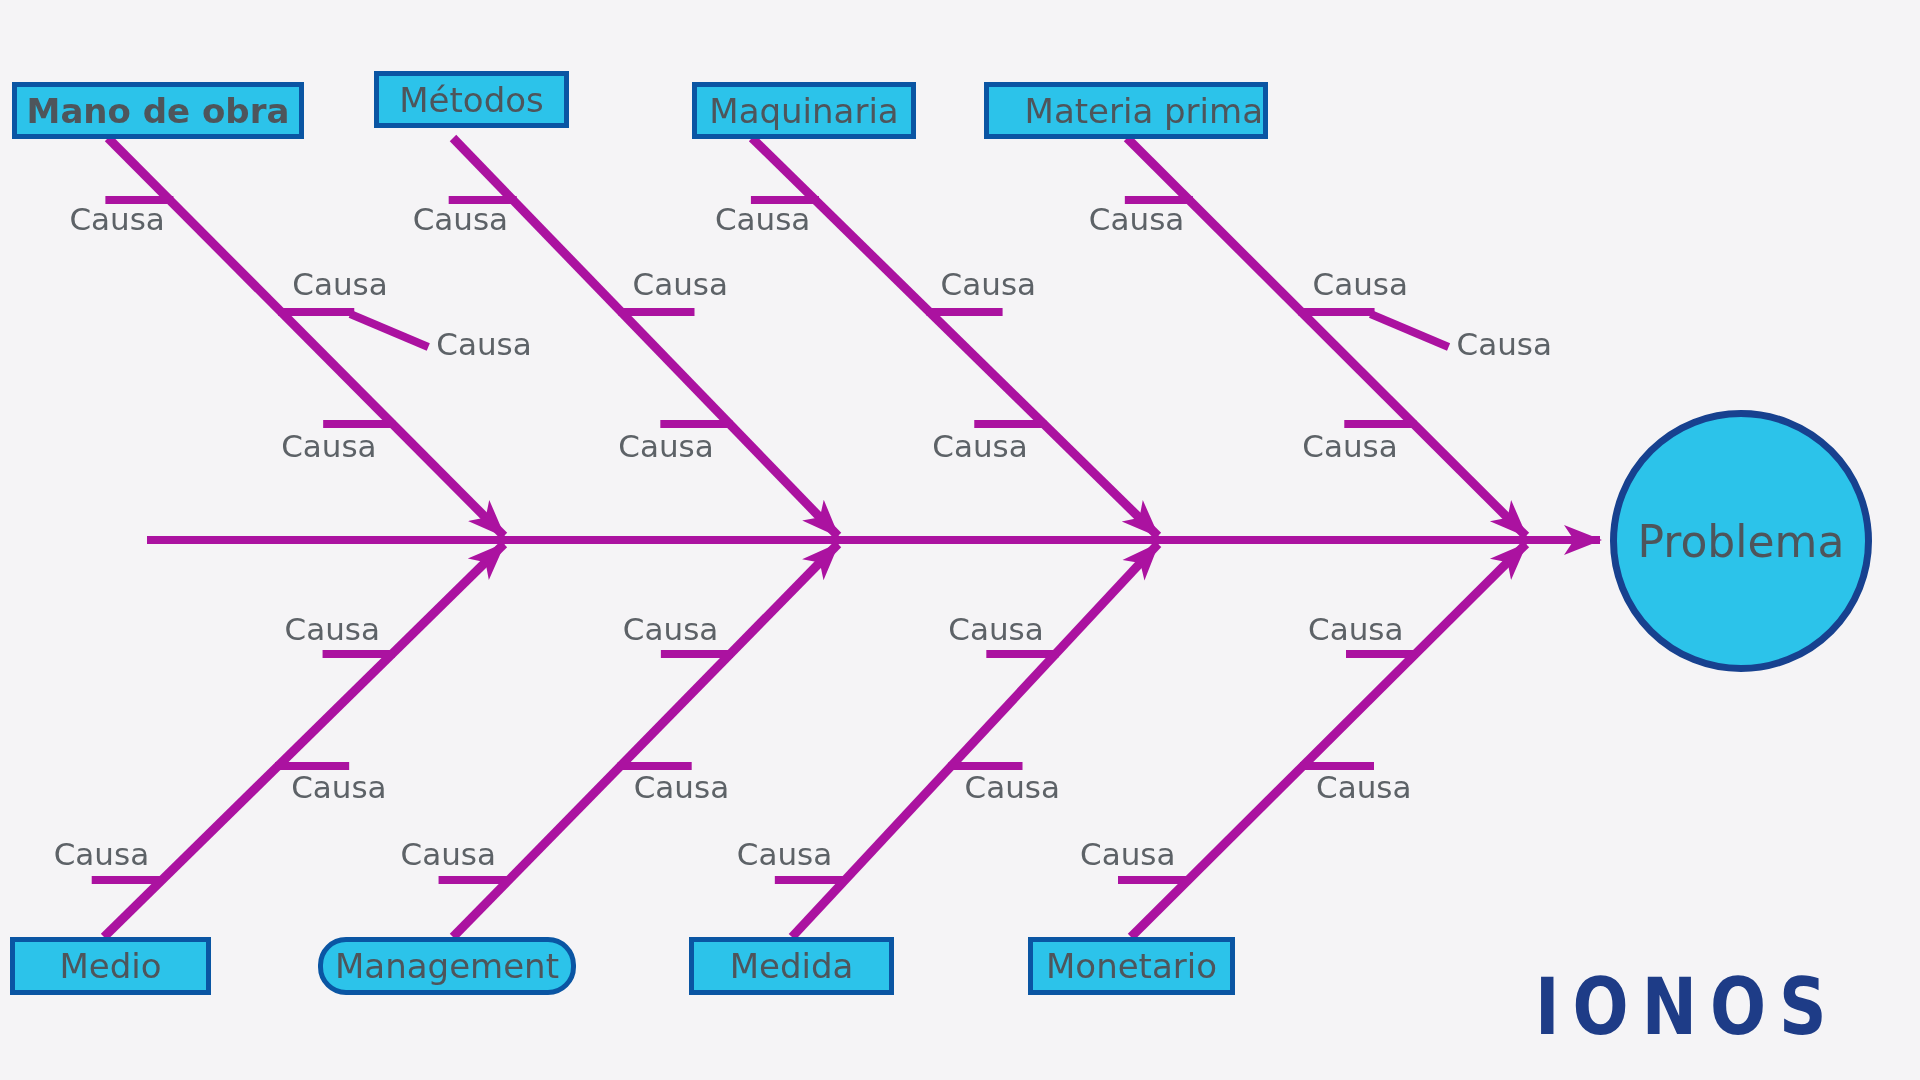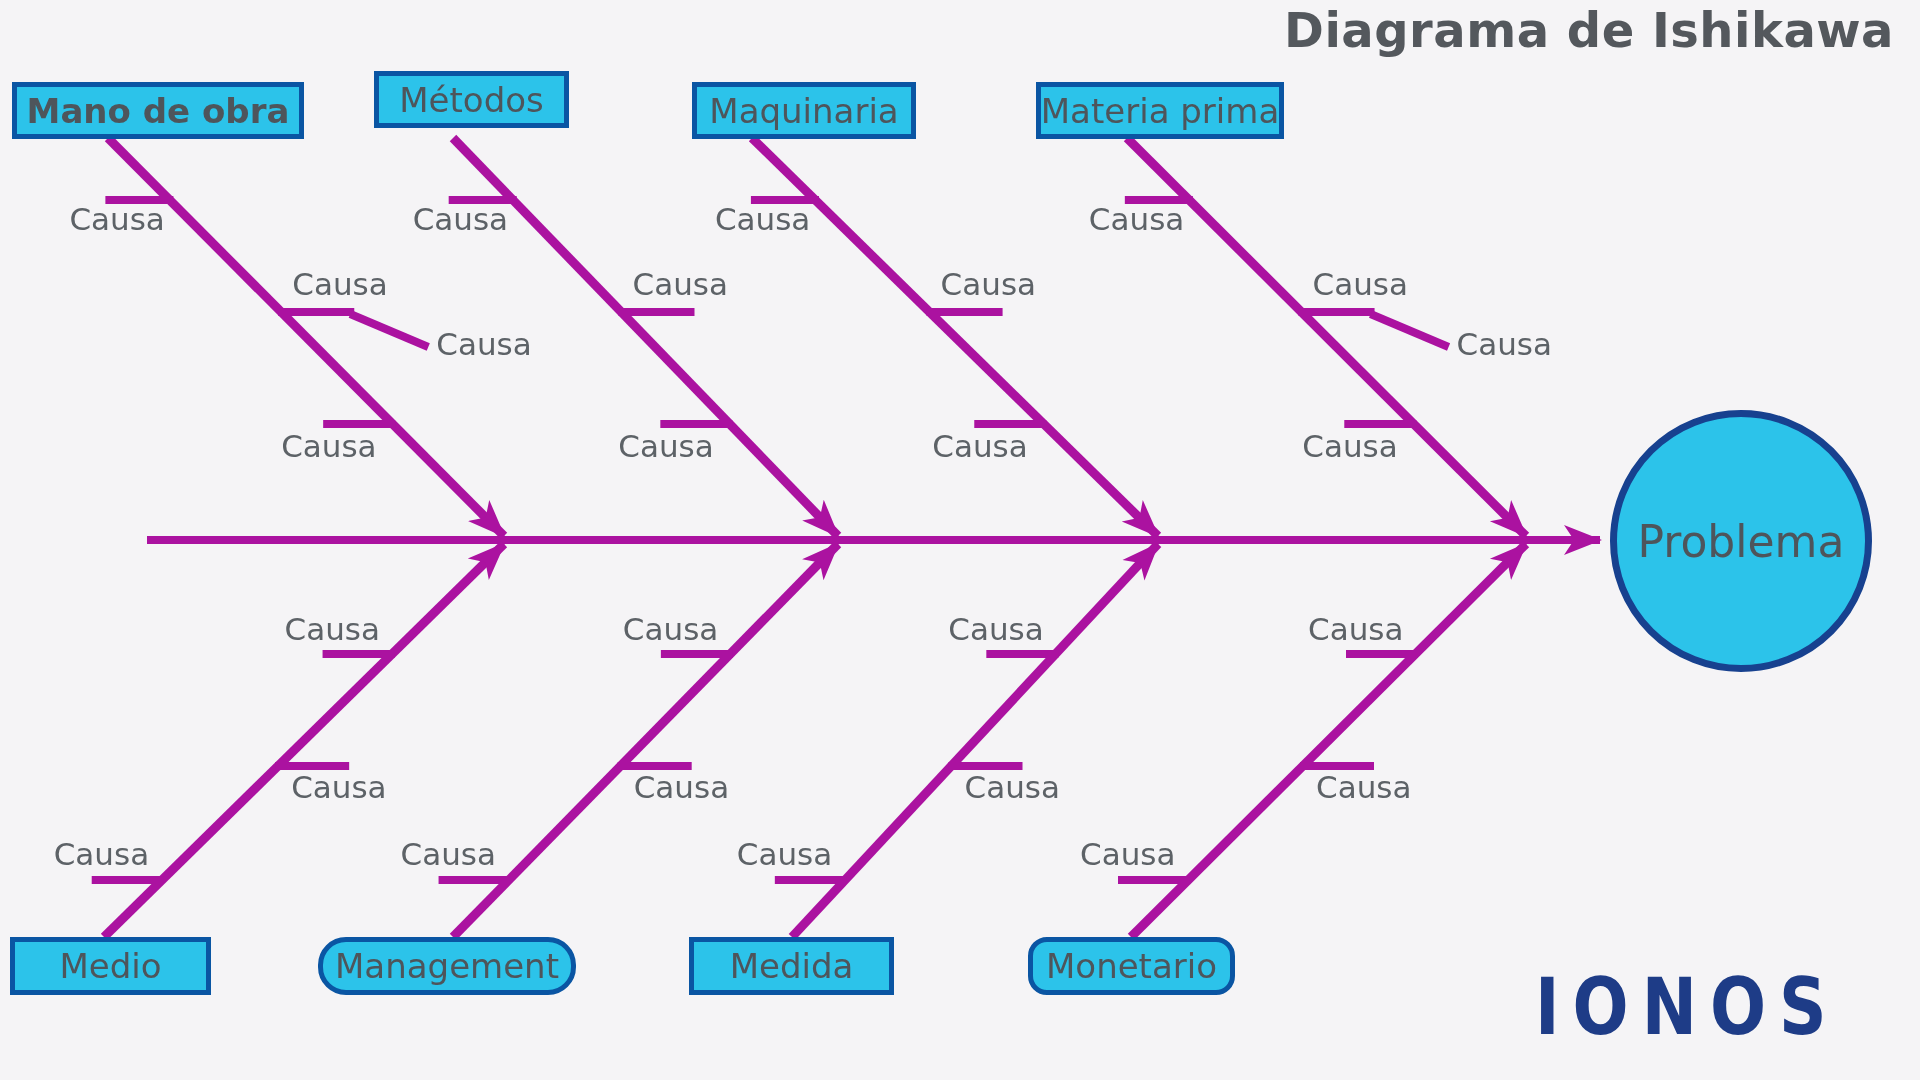--- a/index.html
+++ b/index.html
@@ -75,44 +75,43 @@
       <line x1="438.56423173803523" y1="880" x2="510.56423173803523" y2="880" stroke="#AB12A0" stroke-width="8"></line>
       <line x1="792" y1="937" x2="1158" y2="544" stroke="#AB12A0" stroke-width="9" marker-end="url(#arrow)"></line>
       <line x1="986.3274559193956" y1="654" x2="1058.3274559193956" y2="654" stroke="#AB12A0" stroke-width="8"></line>
       <line x1="948.5088161209068" y1="766" x2="1022.5088161209068" y2="766" stroke="#AB12A0" stroke-width="8"></line>
       <line x1="774.8362720403022" y1="880" x2="846.8362720403022" y2="880" stroke="#AB12A0" stroke-width="8"></line>
       <line x1="1131" y1="937" x2="1526" y2="544" stroke="#AB12A0" stroke-width="9" marker-end="url(#arrow)"></line>
       <line x1="1346" y1="654" x2="1418" y2="654" stroke="#AB12A0" stroke-width="8"></line>
       <line x1="1300" y1="766" x2="1374" y2="766" stroke="#AB12A0" stroke-width="8"></line>
       <line x1="1118" y1="880" x2="1190" y2="880" stroke="#AB12A0" stroke-width="8"></line>
     </svg>
-  <h1 class="title">Diagrama de Ishikawa</h1>
   <div id="boxes">
       <div class="cat-box" style="left: 12px; top: 82px; width: 292px; height: 57px; font-weight: bold;">
         <span>Mano de obra</span>
       </div>
       <div class="cat-box" style="left: 374px; top: 71px; width: 195px; height: 57px;">
         <span>Métodos</span>
       </div>
       <div class="cat-box" style="left: 692px; top: 82px; width: 224px; height: 57px;">
         <span>Maquinaria</span>
       </div>
-      <div class="cat-box" style="left: 1036px; top: 82px; width: 248px; height: 57px;">
+      <div class="cat-box" style="left: 984px; top: 82px; width: 284px; height: 57px; justify-content: flex-end;">
         <span>Materia prima</span>
       </div>
       <div class="cat-box" style="left: 10px; top: 937px; width: 201px; height: 58px;">
         <span>Medio</span>
       </div>
       <div class="cat-box" style="left: 318px; top: 937px; width: 258px; height: 58px; border-radius: 28px;">
         <span>Management</span>
       </div>
       <div class="cat-box" style="left: 689px; top: 937px; width: 205px; height: 58px;">
         <span>Medida</span>
       </div>
-      <div class="cat-box" style="left: 1028px; top: 937px; width: 207px; height: 58px; border-radius: 19px;">
+      <div class="cat-box" style="left: 1028px; top: 937px; width: 207px; height: 58px;">
         <span>Monetario</span>
       </div>
     </div>
   <div id="labels">
       <div class="causa" style="left: 69.3831px; top: 202px;">Causa</div>
       <div class="causa" style="left: 292.269px; top: 267px;">Causa</div>
       <div class="causa" style="left: 436.269px; top: 327px;">Causa</div>
       <div class="causa" style="left: 281.154px; top: 429px;">Causa</div>
       <div class="causa" style="left: 412.687px; top: 202px;">Causa</div>
       <div class="causa" style="left: 632.507px; top: 267px;">Causa</div>

